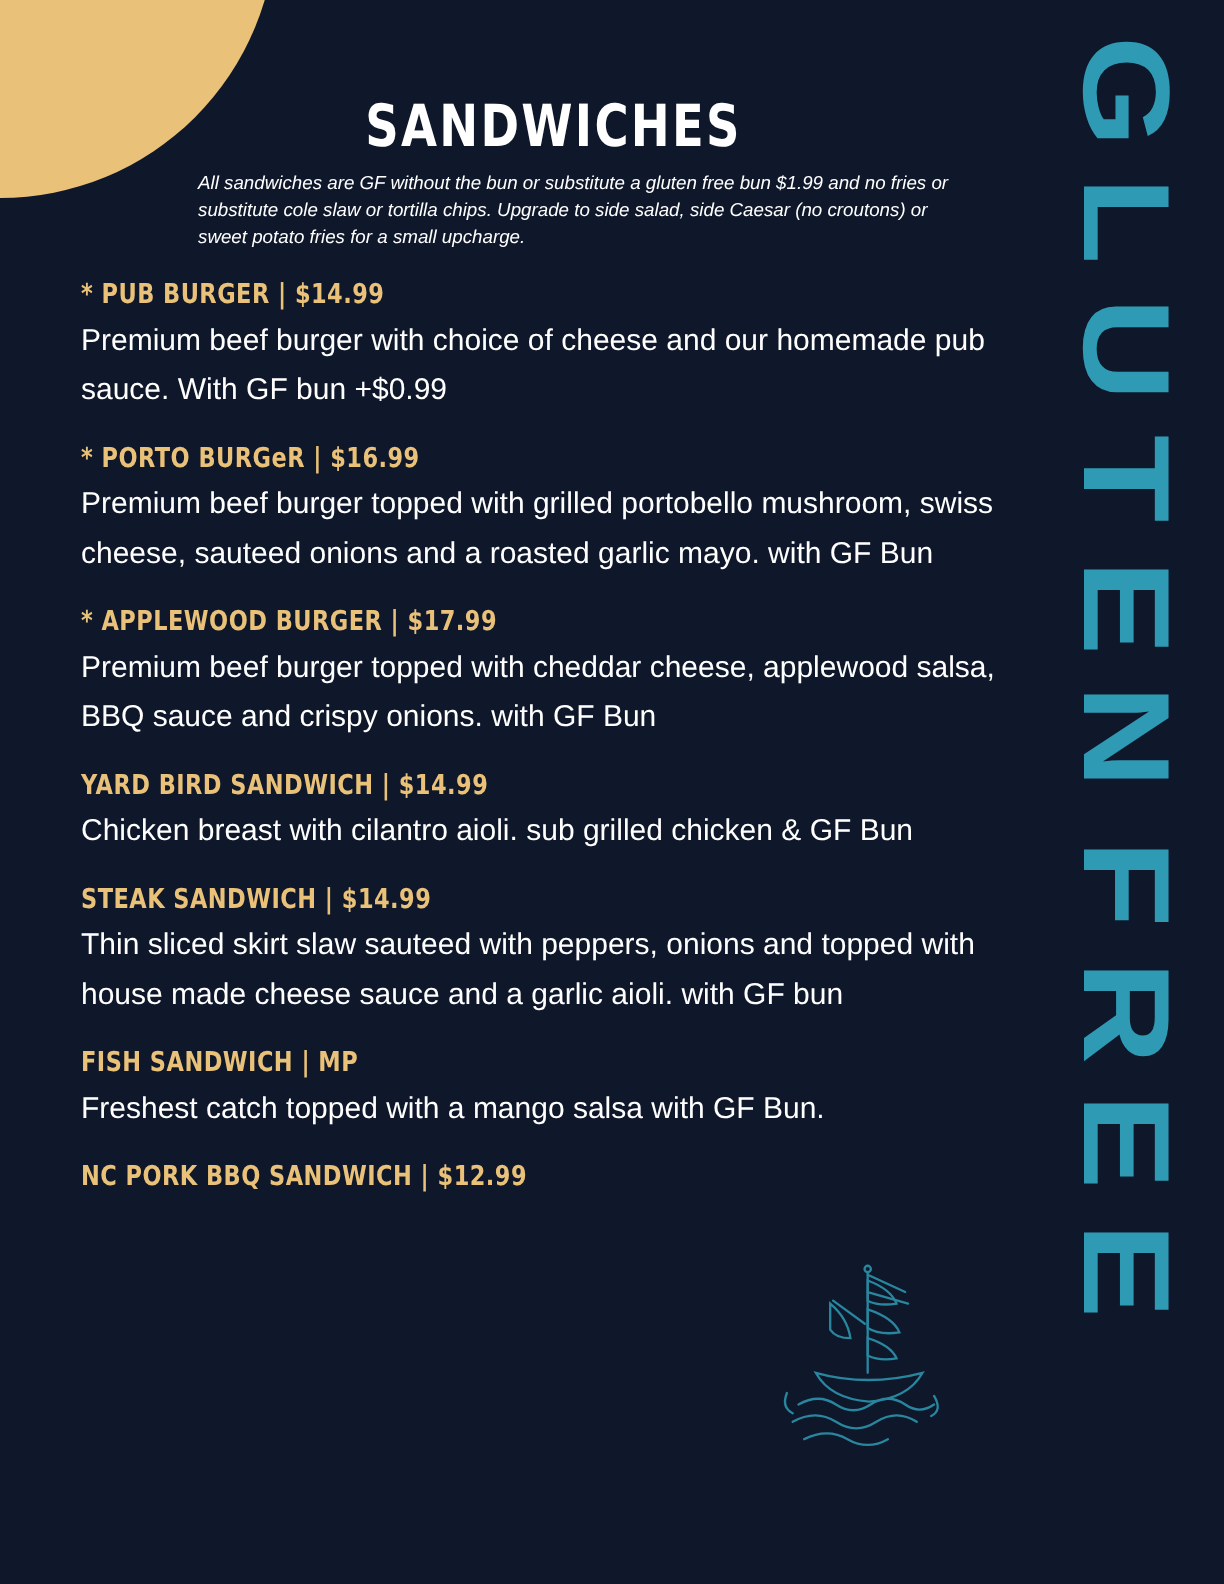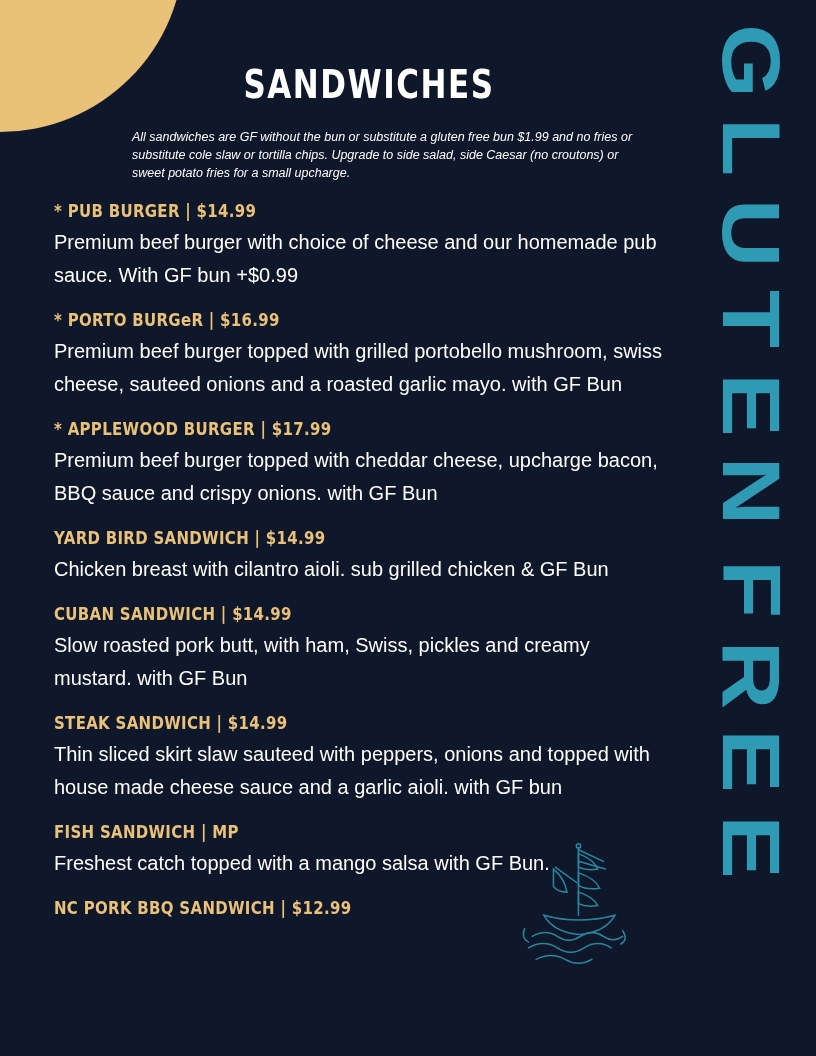--- a/index.html
+++ b/index.html
@@ -73,21 +73,21 @@
     font-family: "DejaVu Sans", sans-serif;
     font-weight: bold;
     font-size: 31px;
     letter-spacing: 1.5px;
     margin-top: 62px;
     transform: scaleY(1.25);
     transform-origin: center top;
   }
 
   .note {
-    margin-top: 30px;
+    margin-top: 15px;
     margin-left: 78px;
     width: 510px;
     color: #ffffff;
     font-style: italic;
     font-size: 12.5px;
     line-height: 1.45;
   }
 
   .items {
     margin-top: 18px;
@@ -156,32 +156,28 @@
         <div class="item-desc">Premium beef burger with choice of cheese and our homemade pub sauce. With GF bun +$0.99</div>
       </div>
 
       <div class="item">
         <div class="item-head">* PORTO BURGeR | $16.99</div>
         <div class="item-desc">Premium beef burger topped with grilled portobello mushroom, swiss cheese, sauteed onions and a roasted garlic mayo. with GF Bun</div>
       </div>
 
       <div class="item">
         <div class="item-head">* APPLEWOOD BURGER | $17.99</div>
-        <div class="item-desc">Premium beef burger topped with cheddar cheese, upcharge bacon, BBQ sauce and crispy onions. with GF Bun</div>
+        <div class="item-desc">Premium beef burger topped with cheddar cheese, applewood salsa, BBQ sauce and crispy onions. with GF Bun</div>
       </div>
 
       <div class="item">
         <div class="item-head">YARD BIRD SANDWICH | $14.99</div>
         <div class="item-desc">Chicken breast with cilantro aioli. sub grilled chicken &amp; GF Bun</div>
       </div>
 
-      <div class="item">
-        <div class="item-head">CUBAN SANDWICH | $14.99</div>
-        <div class="item-desc">Slow roasted pork butt, with ham, Swiss, pickles and creamy mustard. with GF Bun</div>
-      </div>
 
       <div class="item">
         <div class="item-head">STEAK SANDWICH | $14.99</div>
         <div class="item-desc">Thin sliced skirt slaw sauteed with peppers, onions and topped with house made cheese sauce and a garlic aioli. with GF bun</div>
       </div>
 
       <div class="item">
         <div class="item-head">FISH SANDWICH | MP</div>
         <div class="item-desc">Freshest catch topped with a mango salsa with GF Bun.</div>
       </div>

